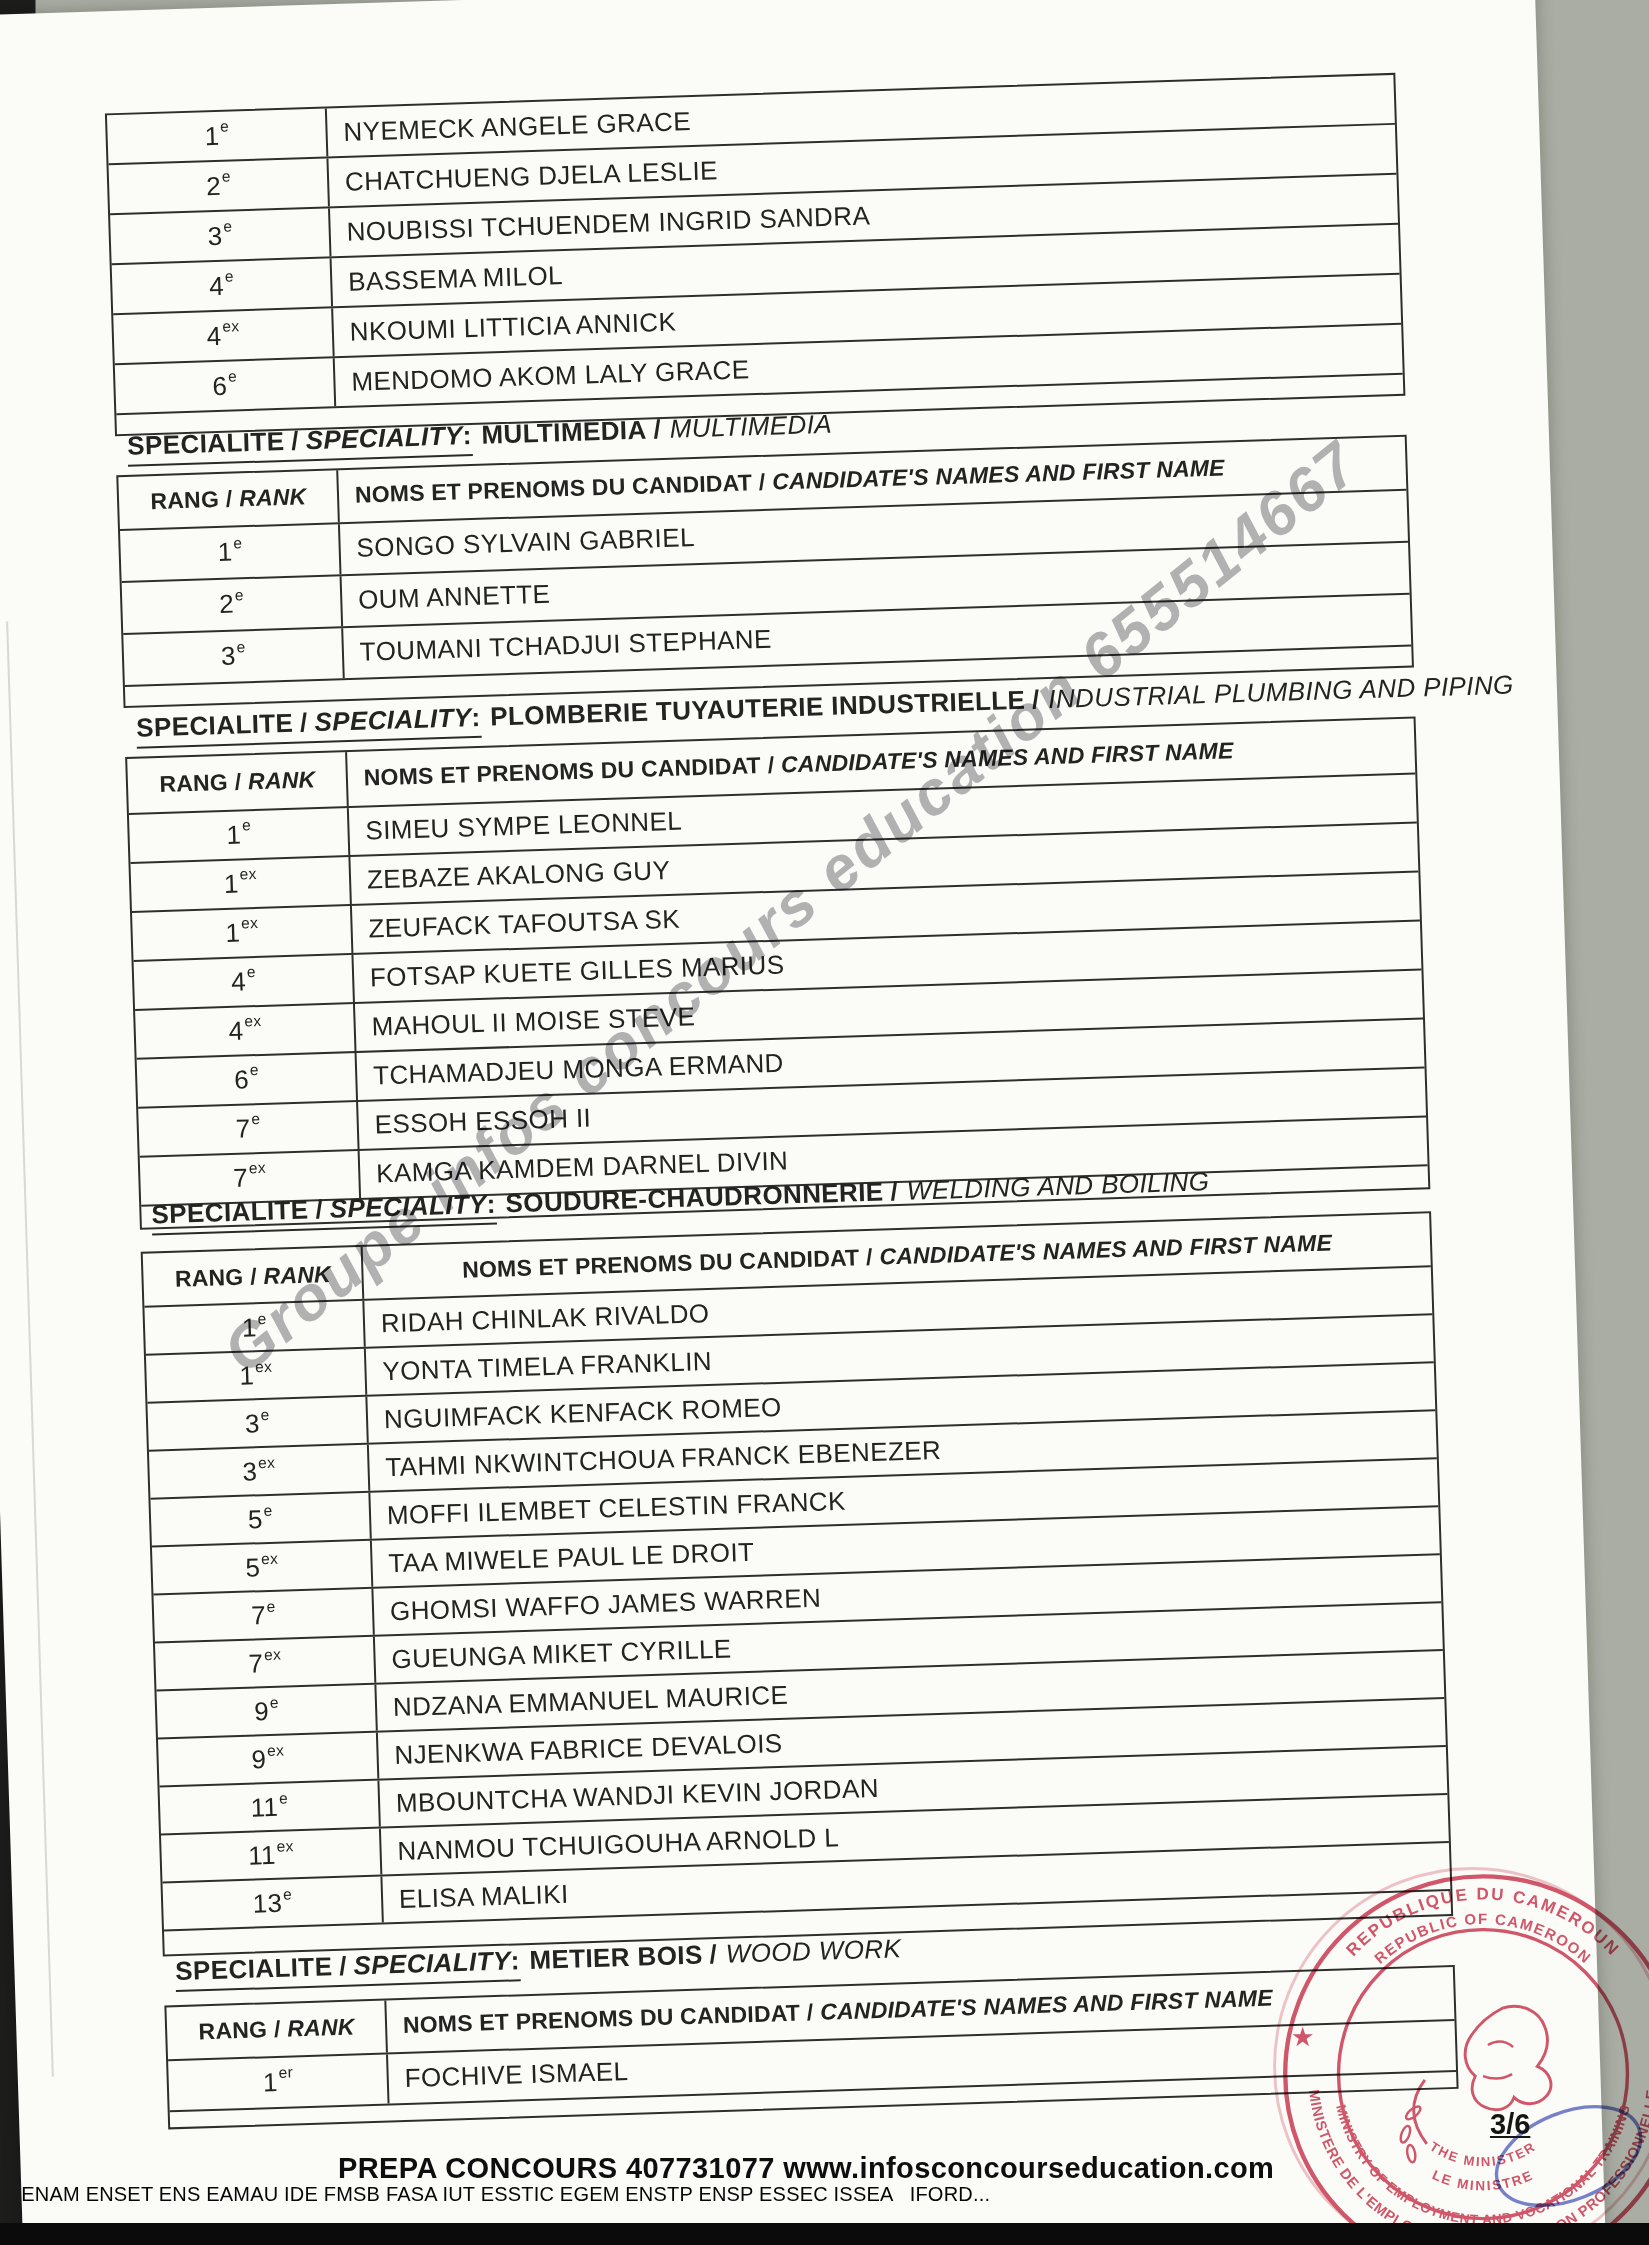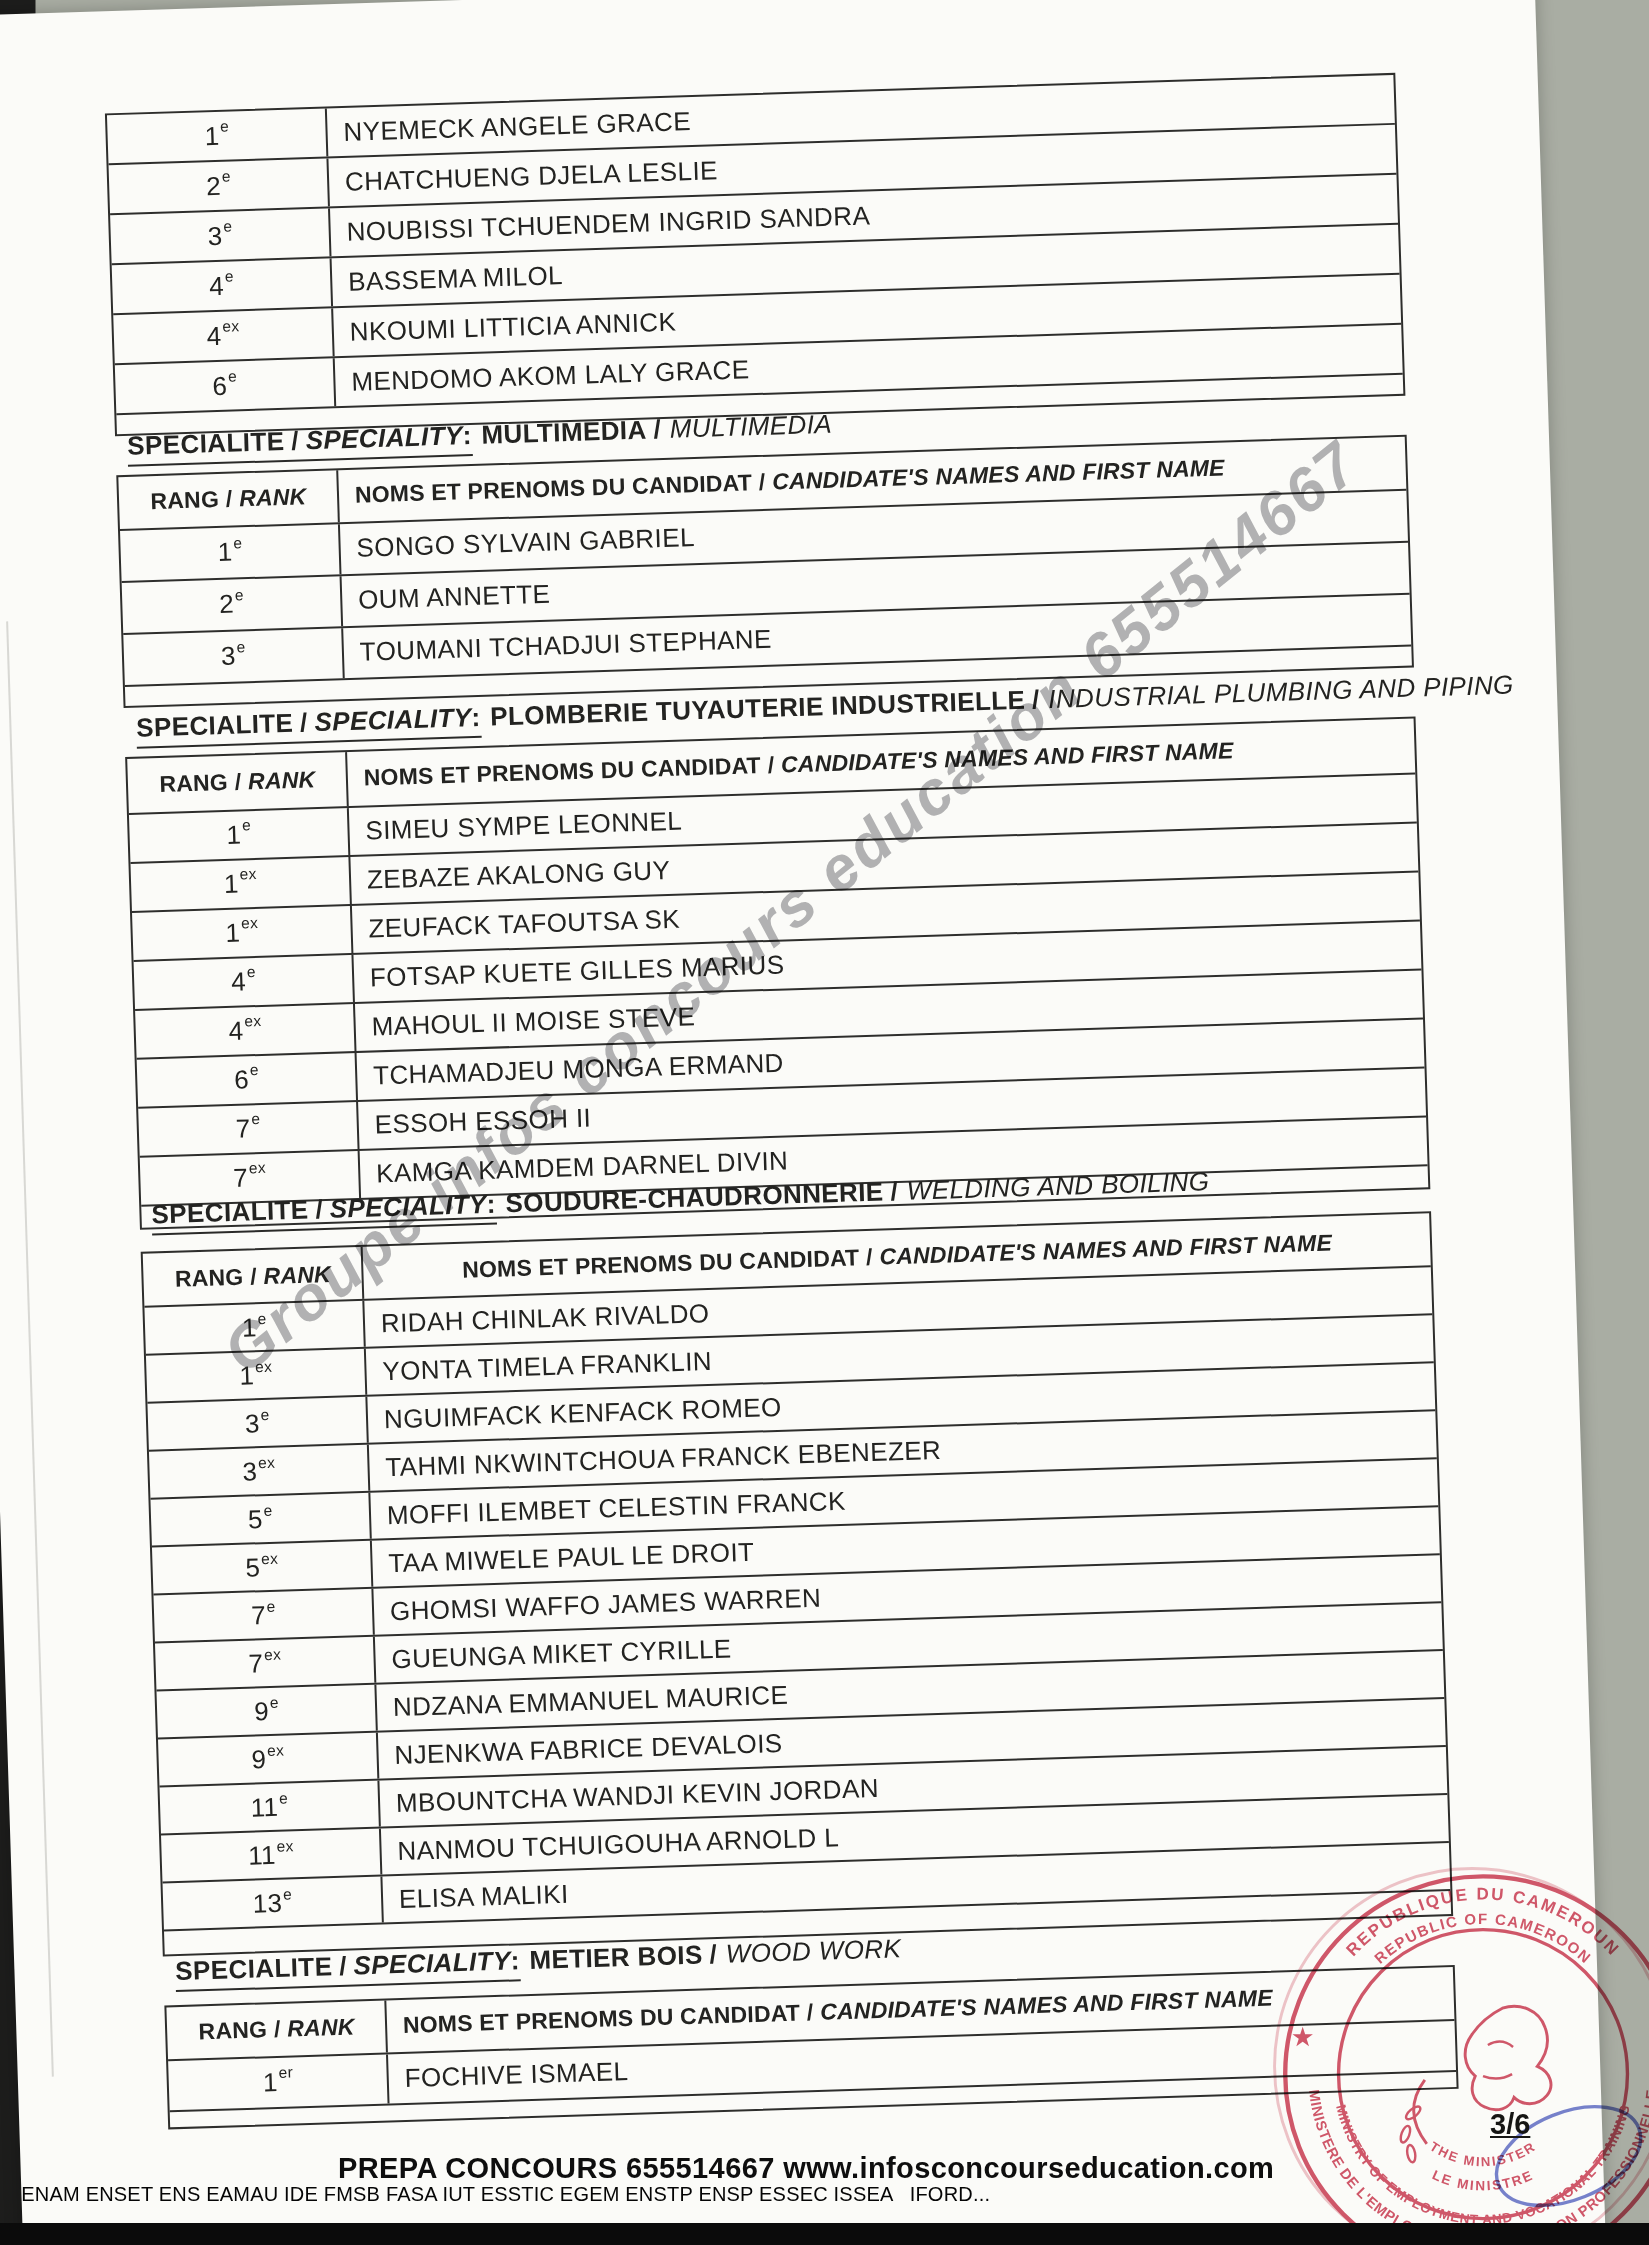--- a/index.html
+++ b/index.html
@@ -402,17 +402,17 @@
     <text x="416" y="200" font-size="24" text-anchor="middle">★</text>
   </g>
 </svg>
 
 <svg class="pen-oval" width="175" height="126" viewBox="0 0 180 130">
   <ellipse cx="88" cy="62" rx="78" ry="45" transform="rotate(-22 88 62)" fill="none" stroke="#5a68c6" stroke-width="3.5" opacity=".82"></ellipse>
 </svg>
 
 <div class="page-number">3/6</div>
 
-<div class="footer-line1">PREPA CONCOURS 655514667 www.infosconcourseducation.com</div>
+<div class="footer-line1">PREPA CONCOURS 407731077 www.infosconcourseducation.com</div>
 <div class="footer-line2">ENAM ENSET ENS EAMAU IDE FMSB FASA IUT ESSTIC EGEM ENSTP ENSP ESSEC ISSEA   IFORD...</div>
 
 <div class="bottom-bar"></div>
 
 
 </body></html>

